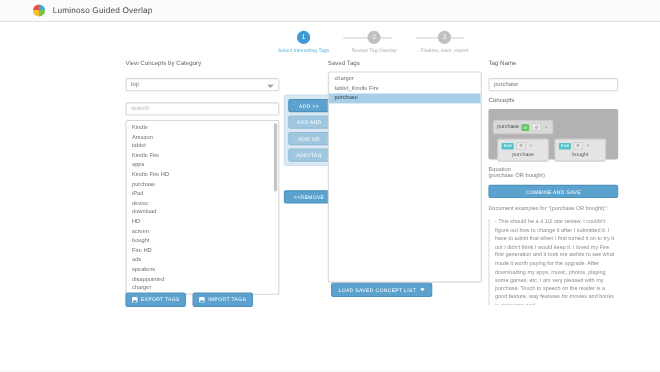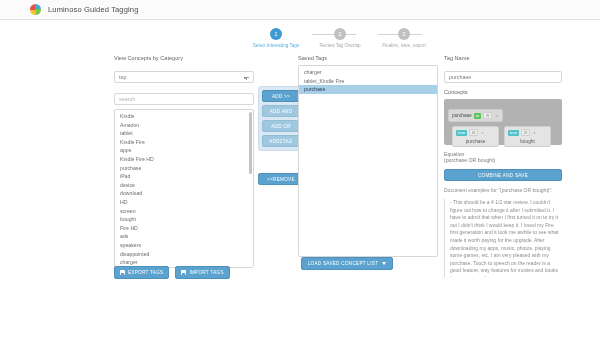--- a/index.html
+++ b/index.html
@@ -295,21 +295,21 @@
     overflow: hidden;
   }
 </style>
 </head>
 <body>
 
 <div id="app">
 
   <div class="topbar">
     <div class="brand-logo"></div>
-    <div class="brand-title">Luminoso Guided Tagging</div>
+    <div class="brand-title">Luminoso Guided Overlap</div>
   </div>
 
   <div class="stepper">
     <div class="step-line l1"></div>
     <div class="step-line l2"></div>
 
     <div class="step active">
       <div class="bubble">1</div>
       <div class="slabel">Select Interesting Tags</div>
     </div>

